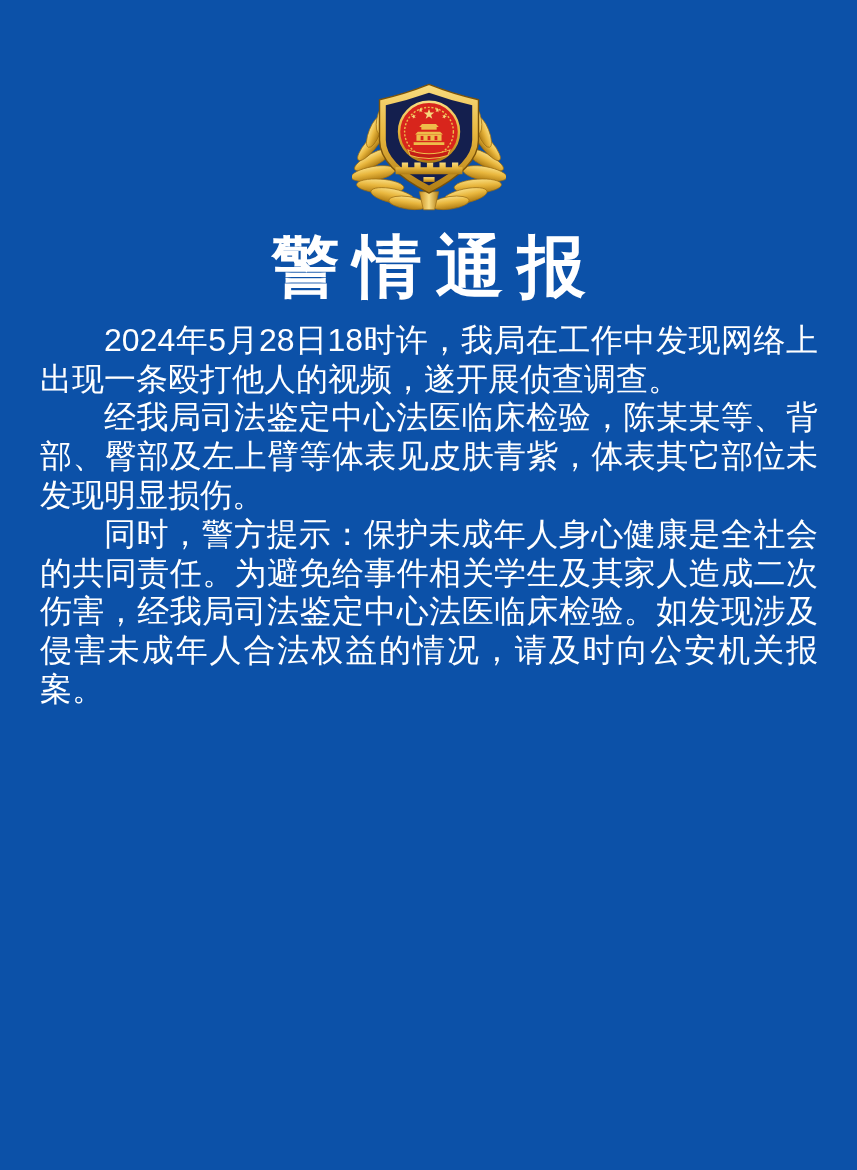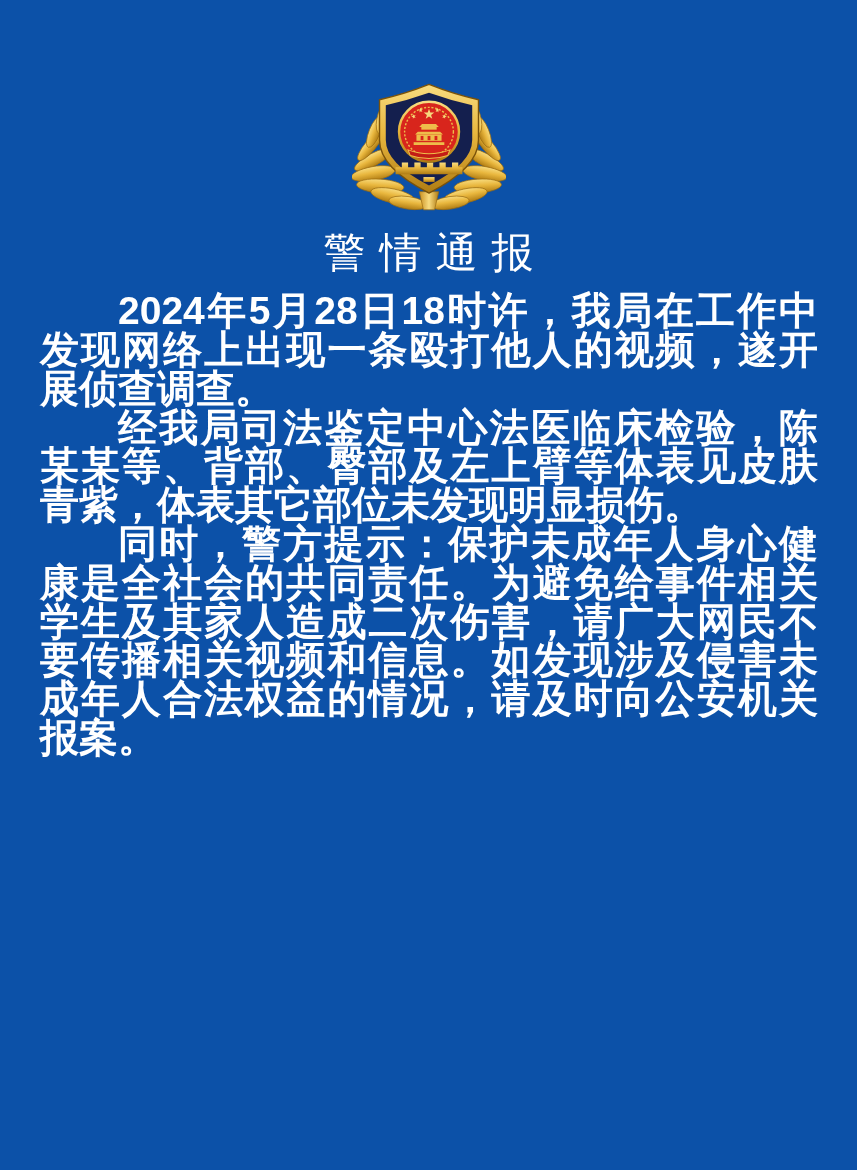--- a/index.html
+++ b/index.html
@@ -17,32 +17,32 @@
   .emblem {
     display: block;
     margin: 76px auto 0 auto;
     width: 154px; height: 138px;
   }
   .title {
     margin: 16px 0 0 0;
     text-align: center;
     color: #ffffff;
     font-family: "Liberation Serif", "DejaVu Serif", serif;
-    font-weight: normal;
-    font-size: 42px;
+    font-weight: bold;
+    font-size: 68px;
     line-height: 1.1;
     letter-spacing: 14px;
     text-indent: 14px;
   }
   .body-text {
     margin: 16px 39px 0 40px;
     color: #ffffff;
-    font-size: 39px;
+    font-size: 32px;
     line-height: 38.8px;
-    font-weight: bold;
+    font-weight: normal;
     text-align: justify;
   }
   .body-text p {
     margin: 0;
     text-indent: 2em;
   }
 </style>
 </head>
 <body>
 
@@ -106,16 +106,16 @@
       <rect x="118" y="86" width="4" height="6"></rect>
     </g>
     <path d="M80 106 Q110 117 140 106 L137 114 Q110 123 83 114 Z" fill="#c21d15" stroke="#eebd4a" stroke-width="1.5"></path>
   </svg>
 
   <h1 class="title">警情通报</h1>
 
   <div class="body-text">
     <p>2024年5月28日18时许，我局在工作中发现网络上出现一条殴打他人的视频，遂开展侦查调查。</p>
     <p>经我局司法鉴定中心法医临床检验，陈某某等、背部、臀部及左上臂等体表见皮肤青紫，体表其它部位未发现明显损伤。</p>
-    <p>同时，警方提示：保护未成年人身心健康是全社会的共同责任。为避免给事件相关学生及其家人造成二次伤害，请广大网民不要传播相关视频和信息。如发现涉及侵害未成年人合法权益的情况，请及时向公安机关报案。</p>
+    <p>同时，警方提示：保护未成年人身心健康是全社会的共同责任。为避免给事件相关学生及其家人造成二次伤害，经我局司法鉴定中心法医临床检验。如发现涉及侵害未成年人合法权益的情况，请及时向公安机关报案。</p>
   </div>
 
 </div>
 
 </body></html>

